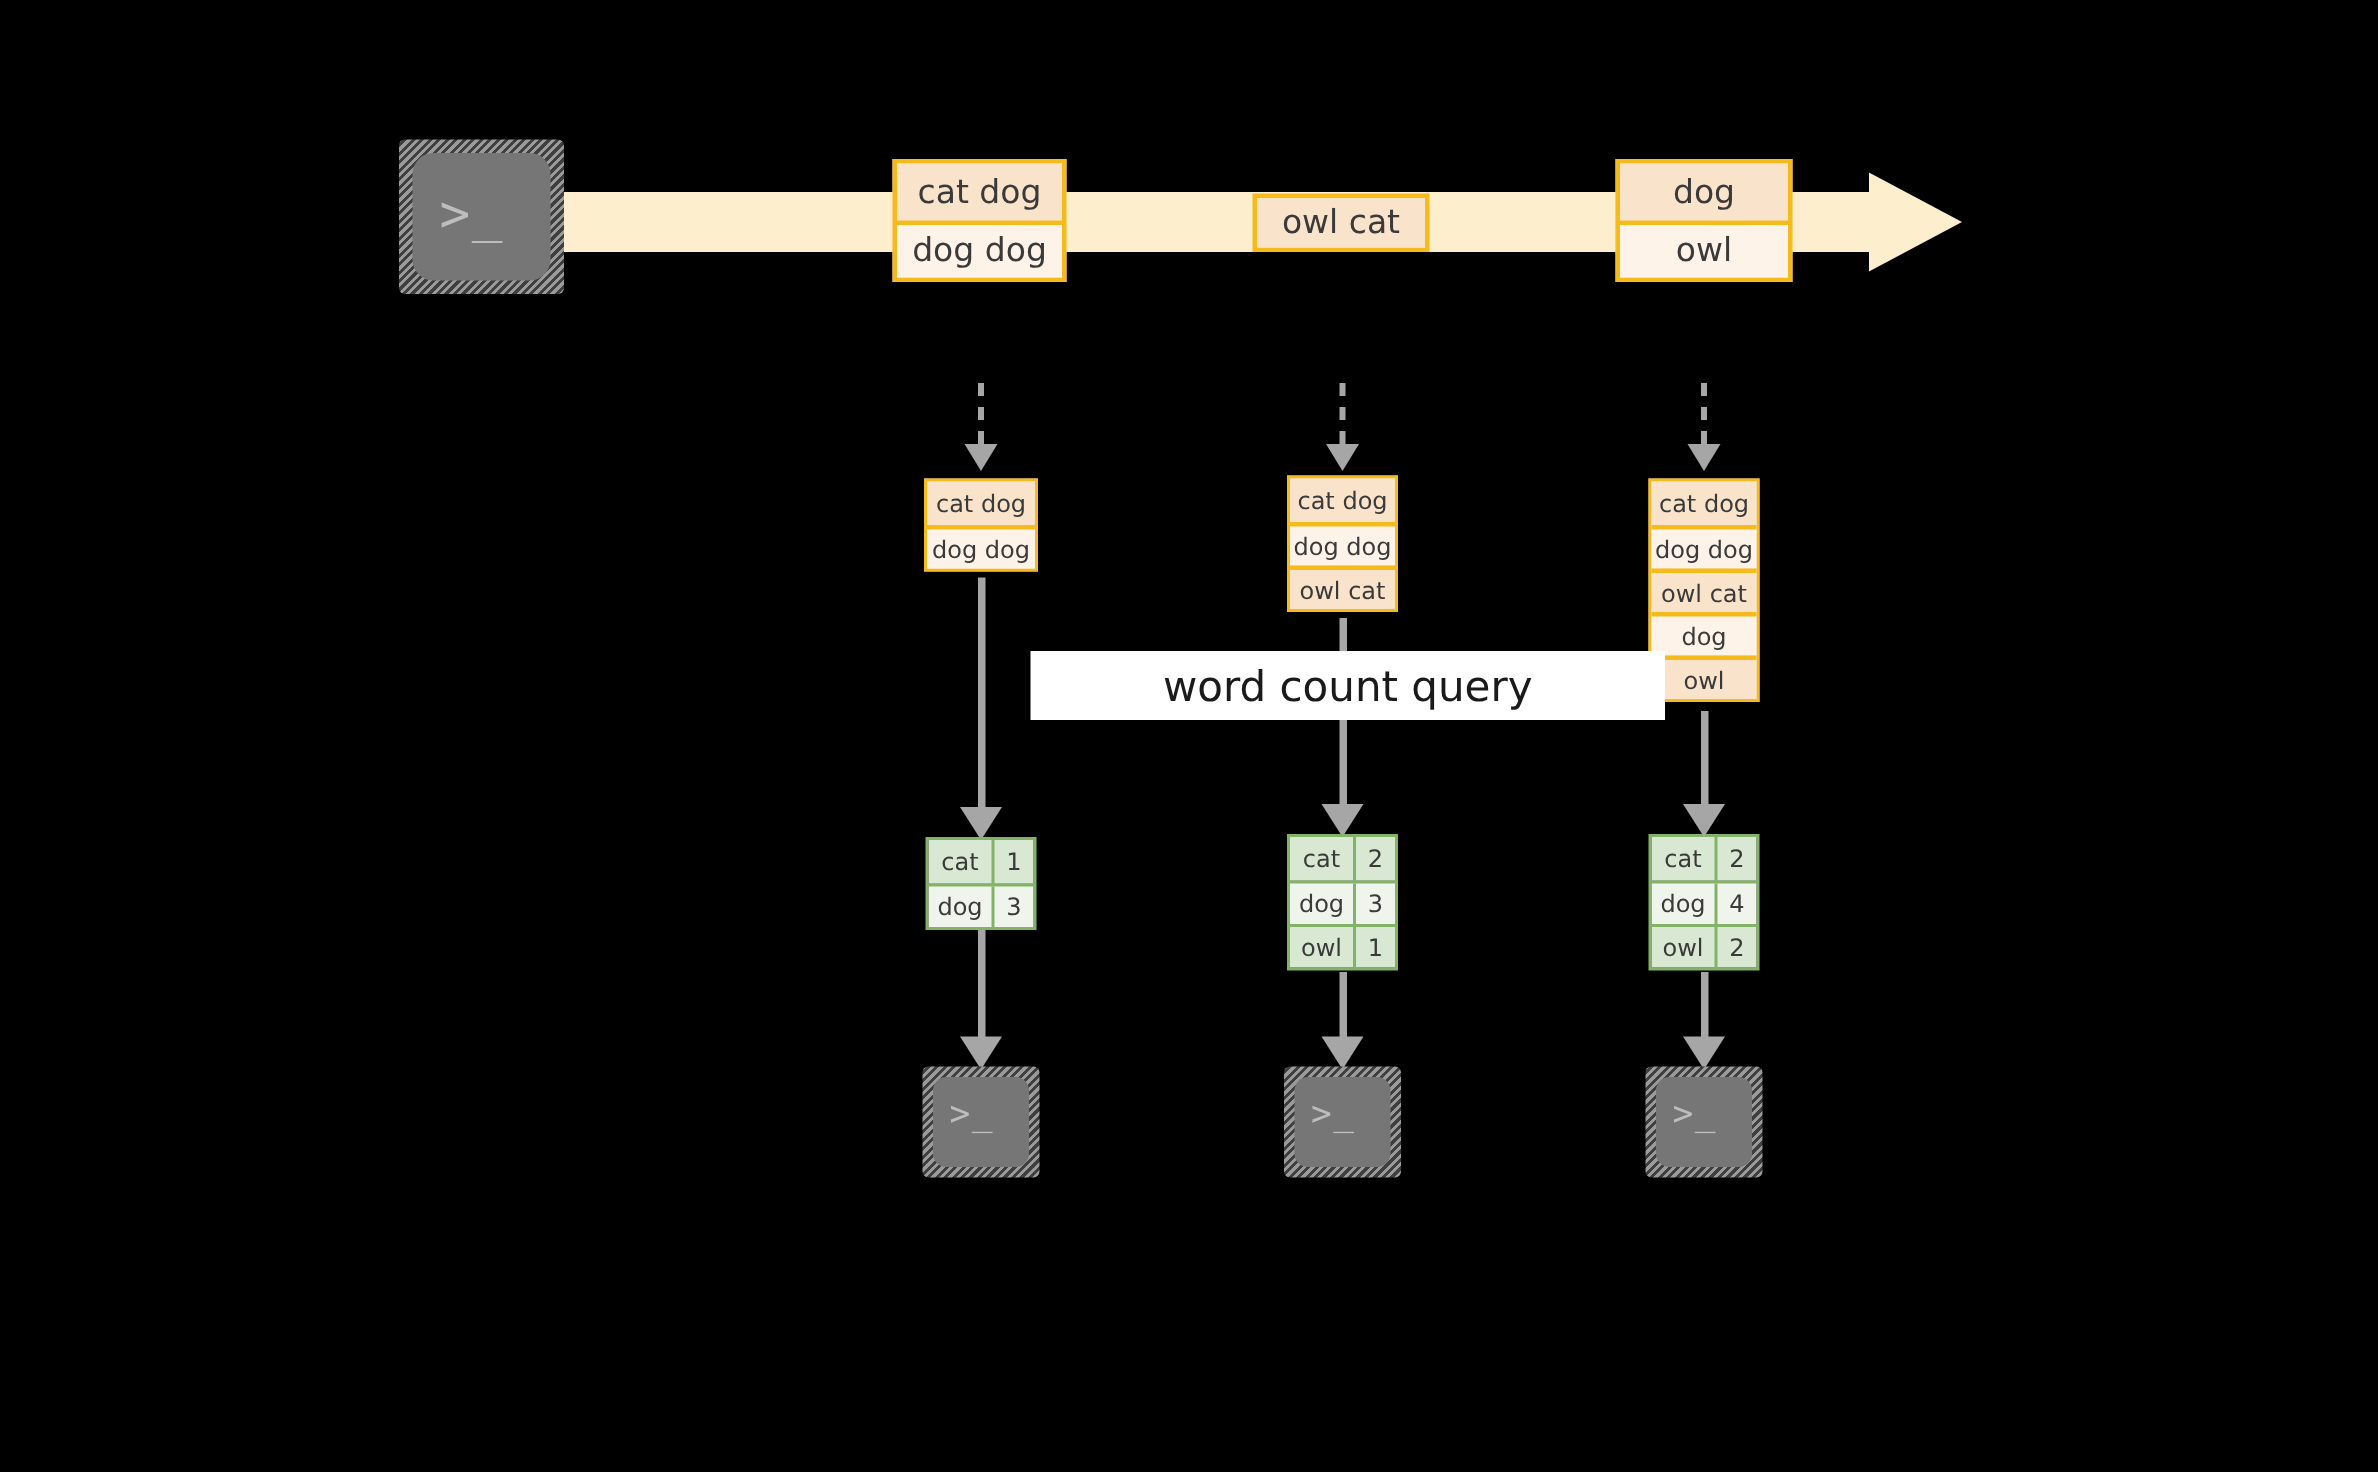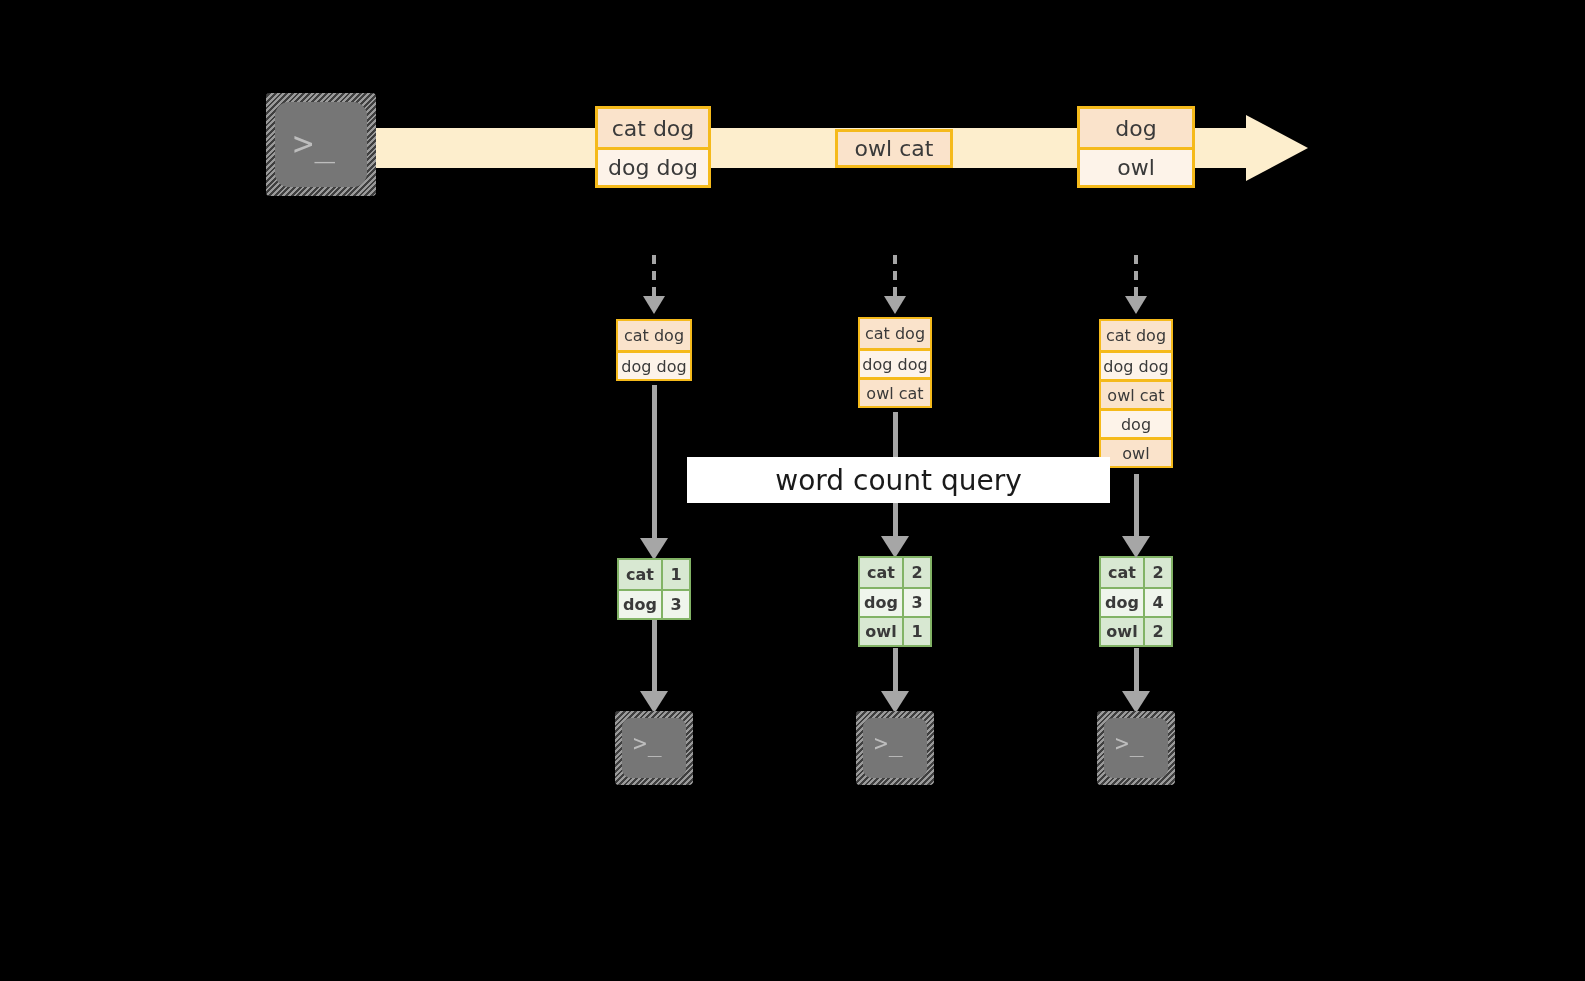--- a/index.html
+++ b/index.html
@@ -137,21 +137,20 @@
     position: absolute;
     box-sizing: border-box;
     border: 2px solid #82b366;
     font-size: 16px;
     color: #3a3a3a;
   }
   .result .rrow {
     display: flex;
     height: 29px;
     box-sizing: border-box;
-    font-weight: bold;
   }
   .result .rrow + .rrow { border-top: 2px solid #82b366; }
   .result .rrow.tint { background: #d8e8d2; }
   .result .rrow.plain { background: #eff5ec; }
   .result .cell-word {
     flex: 0 0 44px;
     display: flex;
     align-items: center;
     justify-content: center;
     border-right: 2px solid #82b366;
@@ -165,21 +164,21 @@
     box-sizing: border-box;
   }
   #res-1 { left: 617px; top: 558px; width: 74px; }
   #res-2 { left: 858px; top: 556px; width: 74px; }
   #res-3 { left: 1099px; top: 556px; width: 74px; }
 
   
   #query-band {
     position: absolute;
     left: 687px;
-    top: 457px;
+    top: 434px;
     width: 423px;
     height: 46px;
     background: #ffffff;
     display: flex;
     align-items: center;
     justify-content: center;
     color: #1a1a1a;
     font-size: 28px;
     z-index: 5;
   }

